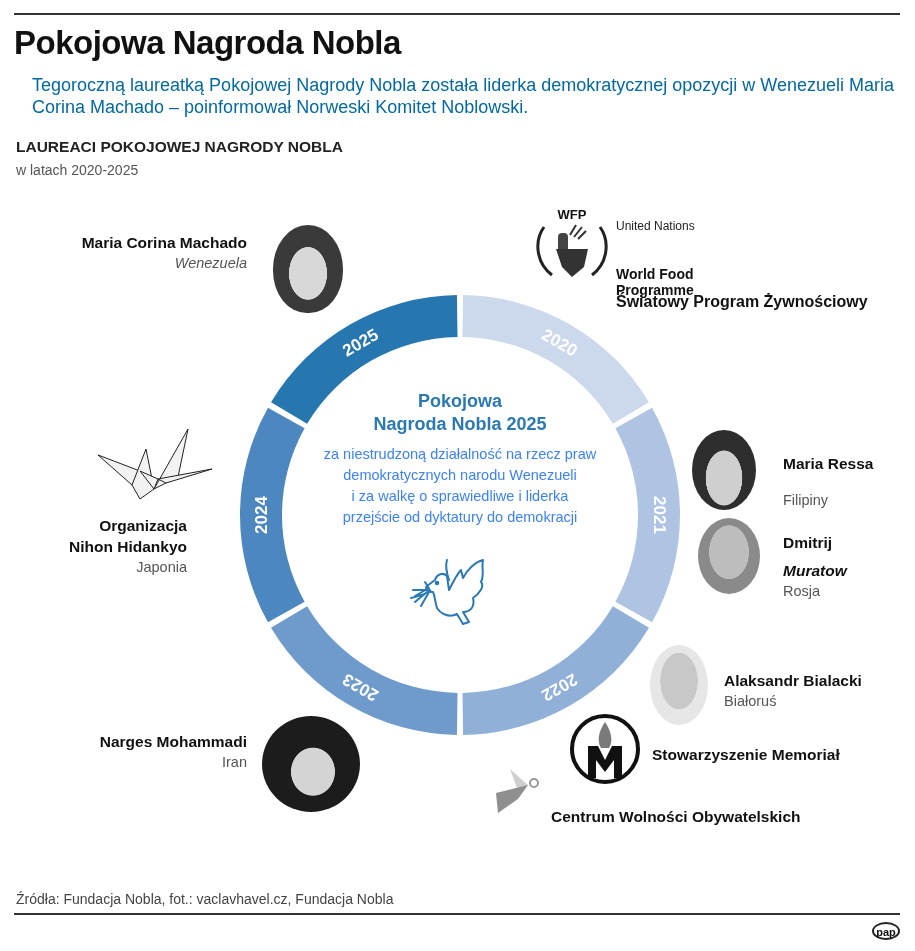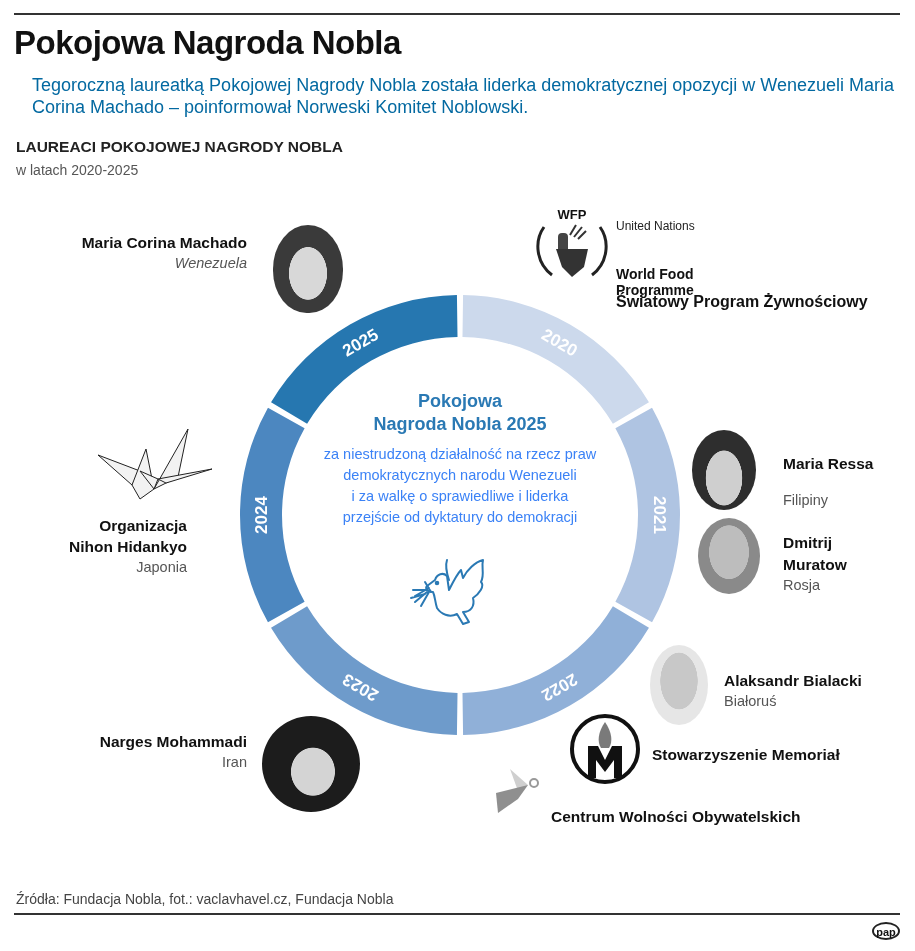--- a/index.html
+++ b/index.html
@@ -95,21 +95,21 @@
 
 <div class="abs photo" style="left:692px;top:430px;width:64px;height:80px;background:radial-gradient(ellipse at 50% 60%,#cfcfcf 0 40%,#2e2e2e 41% 100%);"></div>
 <div class="abs" style="left:783px;top:455px;">
   <div class="name">Maria Ressa</div>
   <div class="country" style="margin-top:19px;">Filipiny</div>
 </div>
 
 <div class="abs photo" style="left:698px;top:518px;width:62px;height:76px;background:radial-gradient(ellipse at 50% 45%,#bdbdbd 0 45%,#8a8a8a 46% 100%);"></div>
 <div class="abs" style="left:783px;top:534px;">
   <div class="name">Dmitrij</div>
-  <div class="name" style="margin-top:4px;">Muratow</div>
+  <div class="name" style="margin-top:10px;font-style:italic;">Muratow</div>
   <div class="country" style="margin-top:3px;">Rosja</div>
 </div>
 
 <div class="abs photo" style="left:650px;top:645px;width:58px;height:80px;background:radial-gradient(ellipse at 50% 45%,#c8c8c8 0 45%,#e6e6e6 46% 100%);"></div>
 <div class="abs" style="left:724px;top:672px;">
   <div class="name">Alaksandr Bialacki</div>
   <div class="country" style="margin-top:3px;">Białoruś</div>
 </div>
 
 <svg class="abs" style="left:568px;top:712px;" width="74" height="74" viewBox="0 0 74 74">

